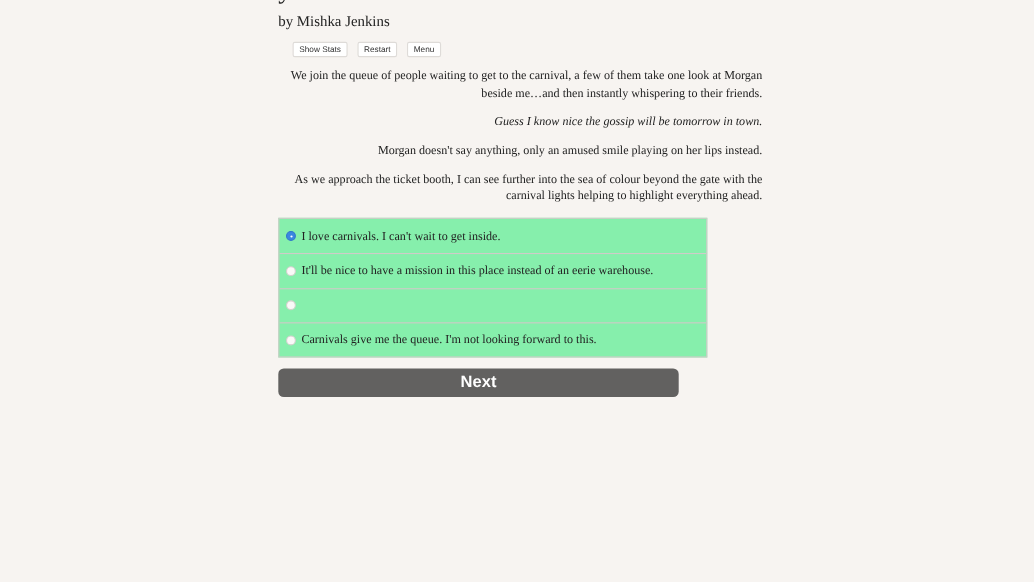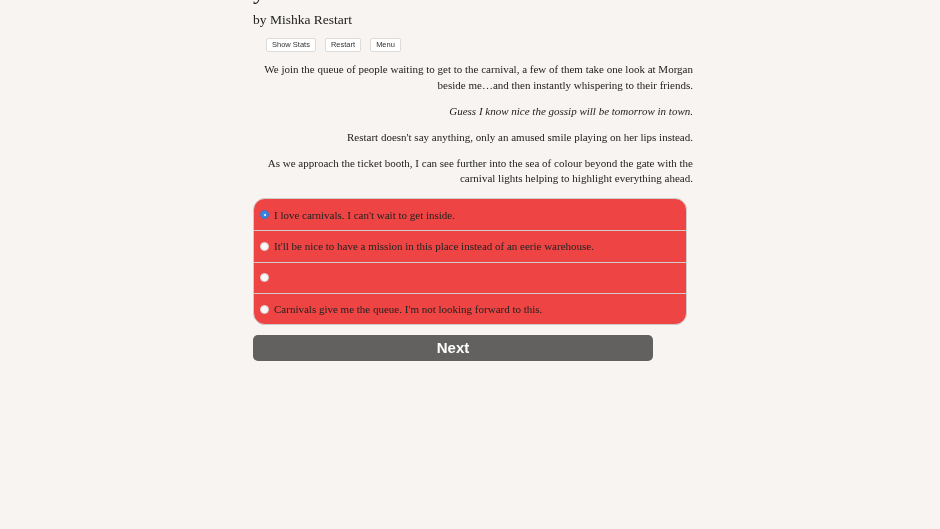--- a/index.html
+++ b/index.html
@@ -63,24 +63,24 @@
       line-height: 15.5px;
       color: #222;
       text-align: right;
     }
     .story p { margin-bottom: 10.5px; }
     .story p.italic { font-style: italic; }
     .choices {
       position: absolute;
       top: 198px;
       left: 0;
-      width: 434px;
+      width: 390px;
       border: 1px solid #cfcbc8;
-      border-radius: 12px;
-      background: #ef4444;
+      border-radius: 0;
+      background: #86efac;
       overflow: hidden;
     }
     .choice {
       display: flex;
       align-items: center;
       height: 31.3px;
       padding-left: 6px;
       border-top: 1px solid #cfcbc8;
       cursor: pointer;
     }
@@ -108,51 +108,51 @@
     }
     .choice-label {
       font-size: 11px;
       line-height: 14px;
       color: #222;
     }
     .next-btn {
       position: absolute;
       top: 335px;
       left: 0;
-      width: 400px;
+      width: 364px;
       height: 26px;
       background: #626160;
       border-radius: 5px;
       color: #ffffff;
       font-family: "Liberation Sans", "DejaVu Sans", sans-serif;
       font-weight: bold;
       font-size: 15px;
       line-height: 26px;
       text-align: center;
       cursor: pointer;
       border: none;
     }
   </style>
 </head>
 <body>
 
 <div class="container">
   <div class="title-cut">y</div>
-  <div class="byline">by Mishka Restart</div>
+  <div class="byline">by Mishka Jenkins</div>
 
   <div class="buttons">
     <button class="btn-small">Show Stats</button>
     <button class="btn-small">Restart</button>
     <button class="btn-small">Menu</button>
   </div>
 
   <div class="story">
     <p>We join the queue of people waiting to get to the carnival, a few of them take one look at Morgan beside me…and then instantly whispering to their friends.</p>
     <p class="italic">Guess I know nice the gossip will be tomorrow in town.</p>
-    <p>Restart doesn't say anything, only an amused smile playing on her lips instead.</p>
+    <p>Morgan doesn't say anything, only an amused smile playing on her lips instead.</p>
     <p>As we approach the ticket booth, I can see further into the sea of colour beyond the gate with the carnival lights helping to highlight everything ahead.</p>
   </div>
 
   <div class="choices">
     <label class="choice">
       <span class="radio checked"></span>
       <span class="choice-label">I love carnivals. I can't wait to get inside.</span>
     </label>
     <label class="choice">
       <span class="radio"></span>

